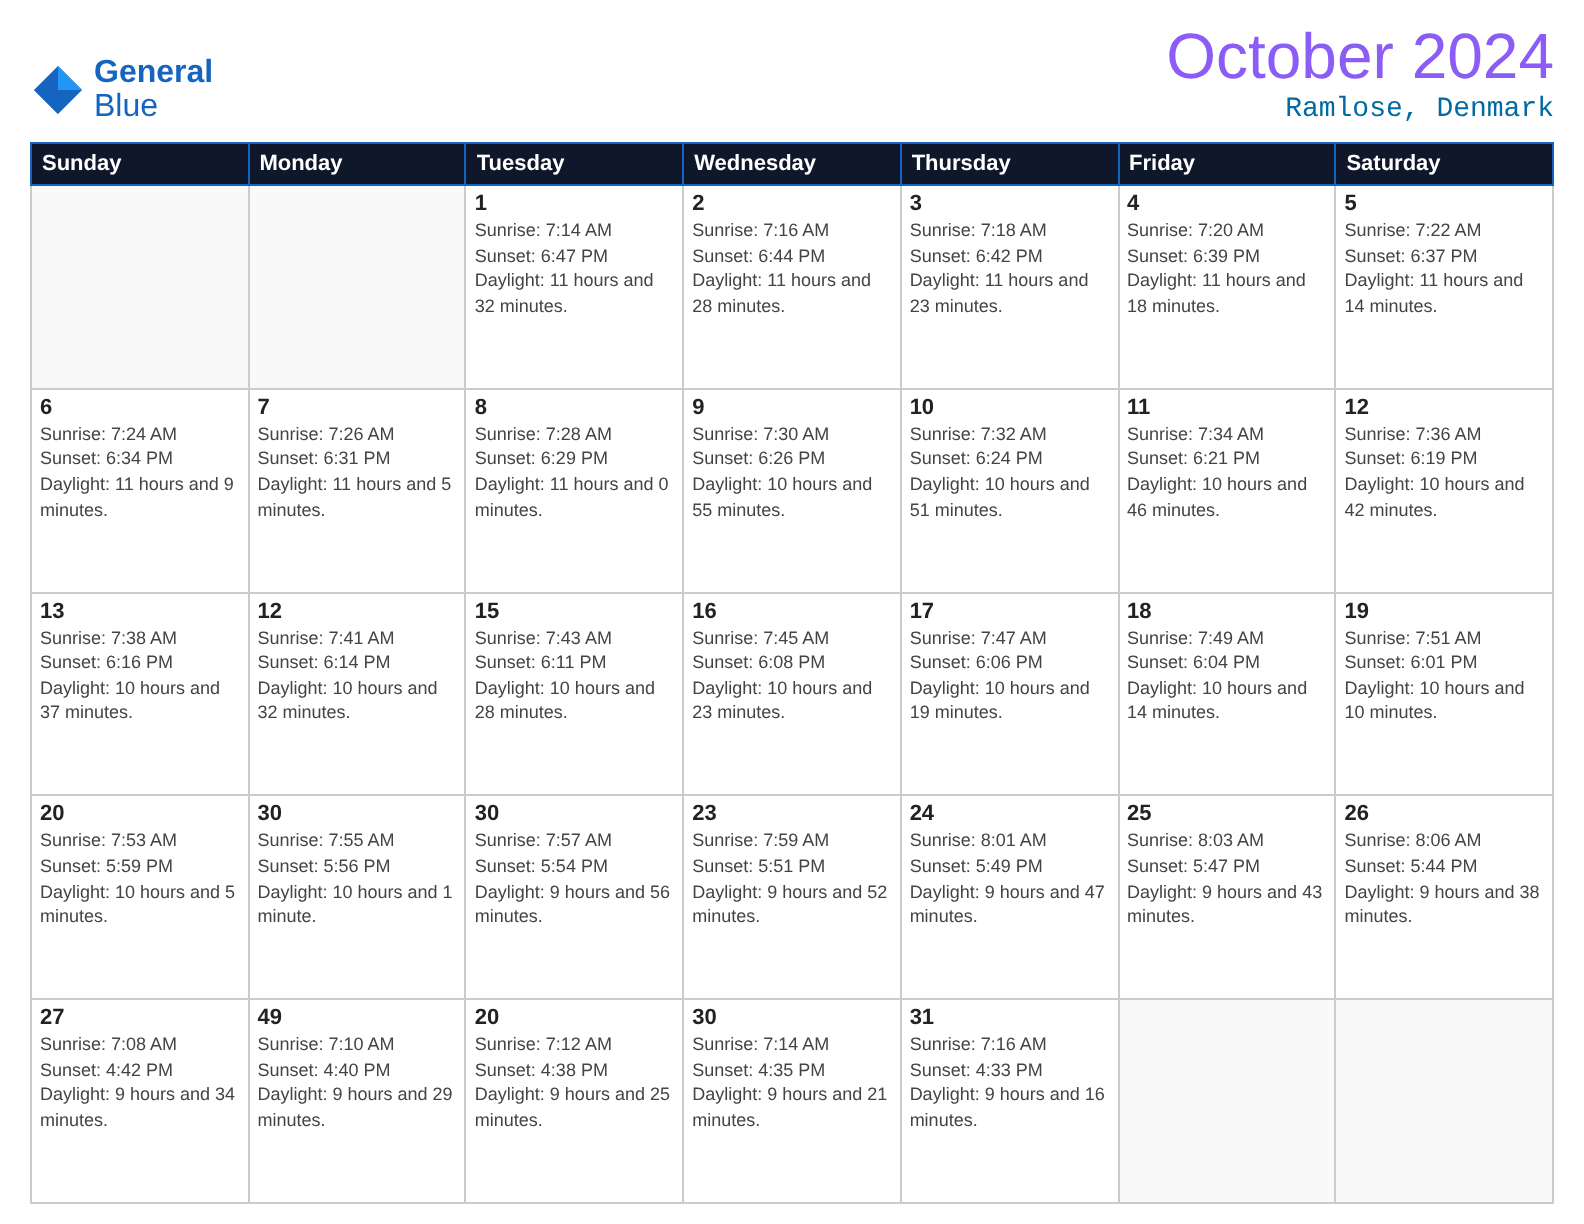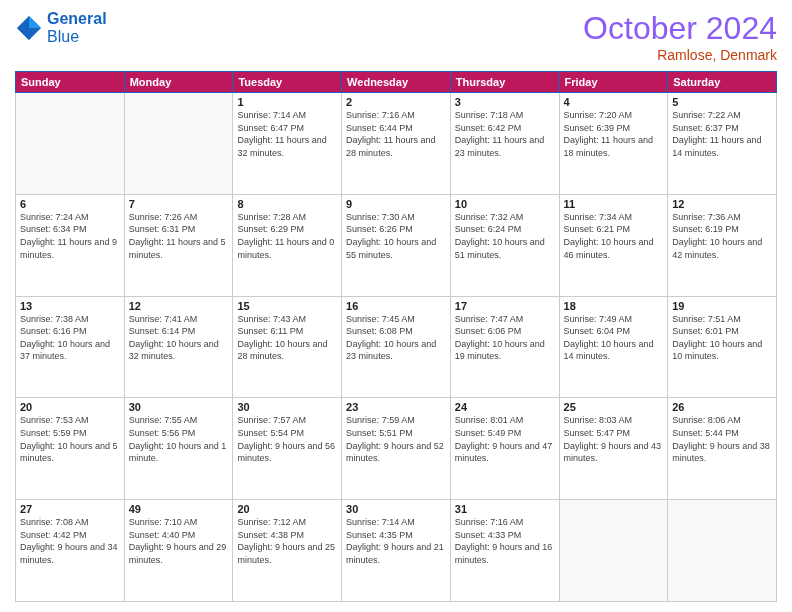--- a/index.html
+++ b/index.html
@@ -13,21 +13,21 @@
     .page {
       width: 792px;
       height: 612px;
       padding: 10px 15px;
       display: flex;
       flex-direction: column;
     }
     .header {
       display: flex;
       justify-content: space-between;
-      align-items: flex-start;
+      align-items: flex-end;
       margin-bottom: 8px;
     }
     .logo {
       display: flex;
       align-items: center;
       gap: 4px;
     }
     .logo-icon {
       width: 28px;
       height: 28px;
@@ -35,30 +35,31 @@
     .title-block {
       text-align: right;
     }
     .month-title {
       font-size: 32px;
       font-weight: 300;
       color: #8b5cf6;
     }
     .location {
       font-size: 14px;
-      color: #c2410c;
+      color: #0369a1;
+      font-family: Liberation Mono, monospace;
     }
     .calendar-table {
       width: 100%;
       border-collapse: collapse;
       flex: 1;
       table-layout: fixed;
     }
     .calendar-table th {
-      background: #be185d;
+      background: #0f172a;
       color: #fff;
       font-size: 11px;
       font-weight: bold;
       padding: 4px 5px;
       text-align: left;
       border: 1px solid #1565c0;
     }
     .calendar-table td {
       border: 1px solid #ccc;
       vertical-align: top;

